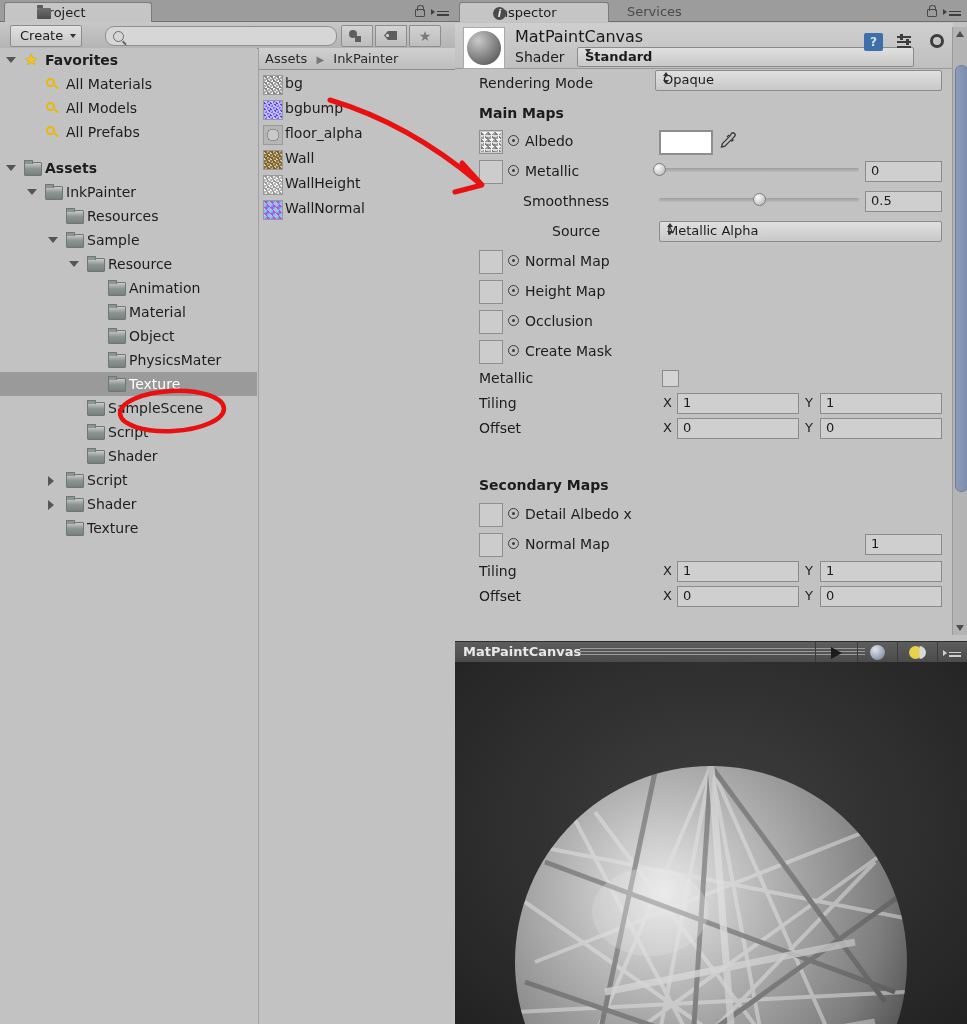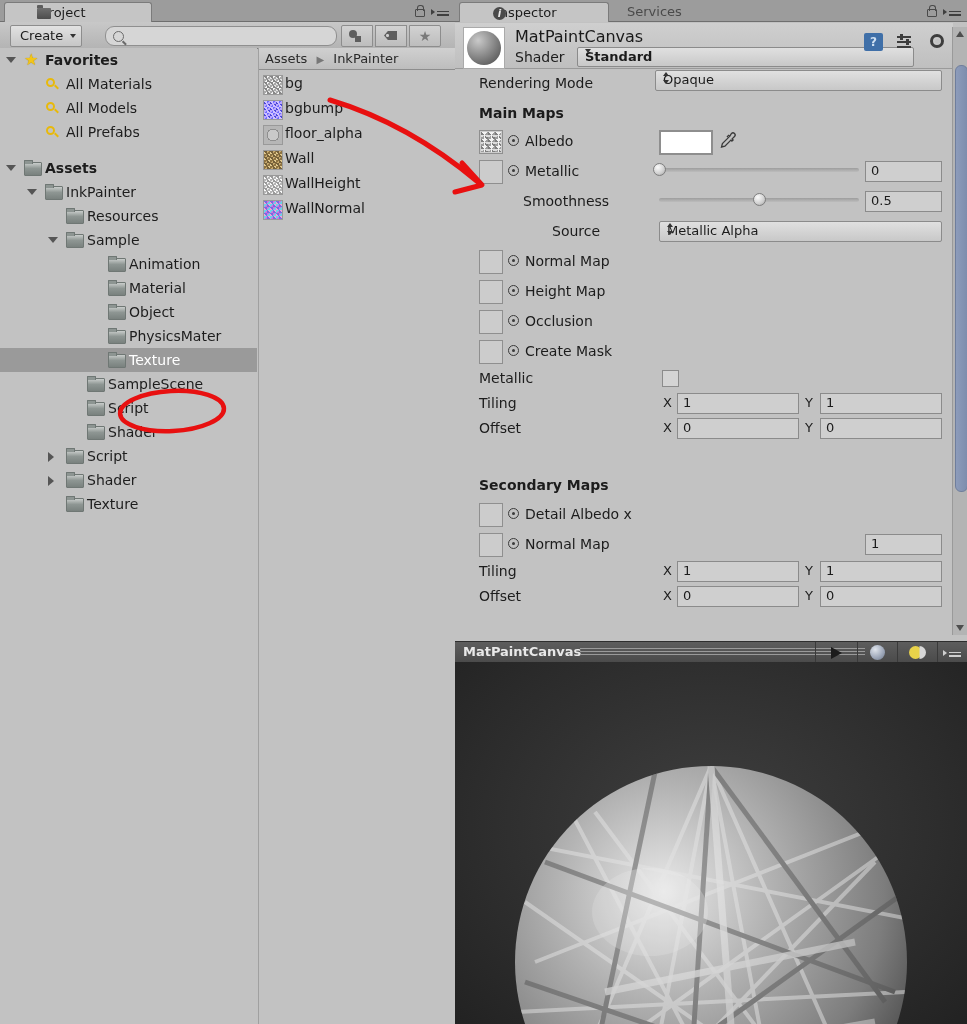--- a/index.html
+++ b/index.html
@@ -273,20 +273,21 @@
           </span><span class="tlabel" style="margin-left: 66px;">All Models</span></div>
         <div class="trow"><span class="magico" style="left: 45px;">
             <i></i>
             <u></u>
           </span><span class="tlabel" style="margin-left: 66px;">All Prefabs</span></div>
         <div class="trow" style="height: 12px;"></div>
         <div class="trow"><span class="arrow down" style="left: 6px;"></span><span class="folder" style="left: 24px;"></span><span class="tlabel bold" style="margin-left: 45px;">Assets</span></div>
         <div class="trow"><span class="arrow down" style="left: 27px;"></span><span class="folder" style="left: 45px;"></span><span class="tlabel" style="margin-left: 66px;">InkPainter</span></div>
         <div class="trow"><span class="folder" style="left: 66px;"></span><span class="tlabel" style="margin-left: 87px;">Resources</span></div>
         <div class="trow"><span class="arrow down" style="left: 48px;"></span><span class="folder" style="left: 66px;"></span><span class="tlabel" style="margin-left: 87px;">Sample</span></div>
+        <div class="trow"><span class="arrow down" style="left: 69px;"></span><span class="folder" style="left: 87px;"></span><span class="tlabel" style="margin-left: 108px;">Resource</span></div>
         <div class="trow"><span class="folder" style="left: 108px;"></span><span class="tlabel" style="margin-left: 129px;">Animation</span></div>
         <div class="trow"><span class="folder" style="left: 108px;"></span><span class="tlabel" style="margin-left: 129px; margin-top: 32px;">Material</span></div>
         <div class="trow"><span class="folder" style="left: 108px;"></span><span class="tlabel" style="margin-left: 129px;">Object</span></div>
         <div class="trow"><span class="folder" style="left: 108px;"></span><span class="tlabel" style="margin-left: 129px;">PhysicsMater</span></div>
         <div class="trow sel"><span class="folder" style="left: 108px;"></span><span class="tlabel" style="margin-left: 129px;">Texture</span></div>
         <div class="trow"><span class="folder" style="left: 87px;"></span><span class="tlabel" style="margin-left: 108px;">SampleScene</span></div>
         <div class="trow"><span class="folder" style="left: 87px;"></span><span class="tlabel" style="margin-left: 108px;">Script</span></div>
         <div class="trow"><span class="folder" style="left: 87px;"></span><span class="tlabel" style="margin-left: 108px;">Shader</span></div>
         <div class="trow"><span class="arrow right" style="left: 48px;"></span><span class="folder" style="left: 66px;"></span><span class="tlabel" style="margin-left: 87px;">Script</span></div>
         <div class="trow"><span class="arrow right" style="left: 48px;"></span><span class="folder" style="left: 66px;"></span><span class="tlabel" style="margin-left: 87px;">Shader</span></div>

